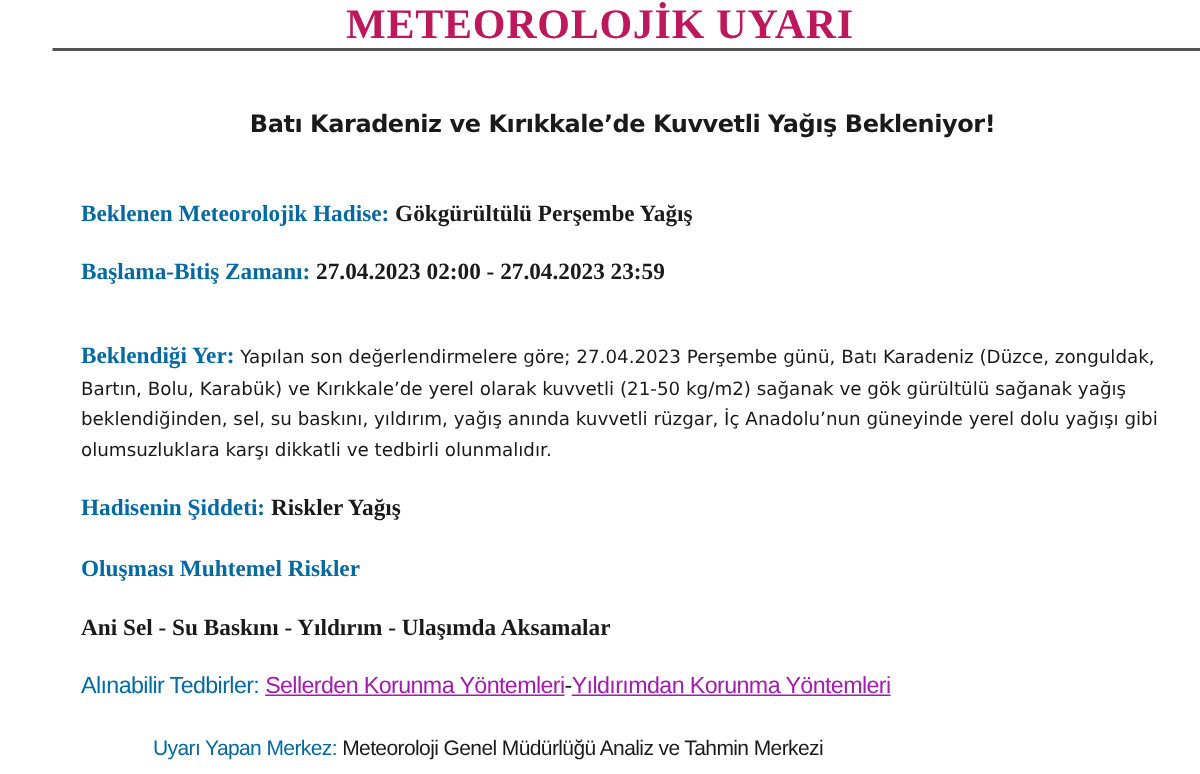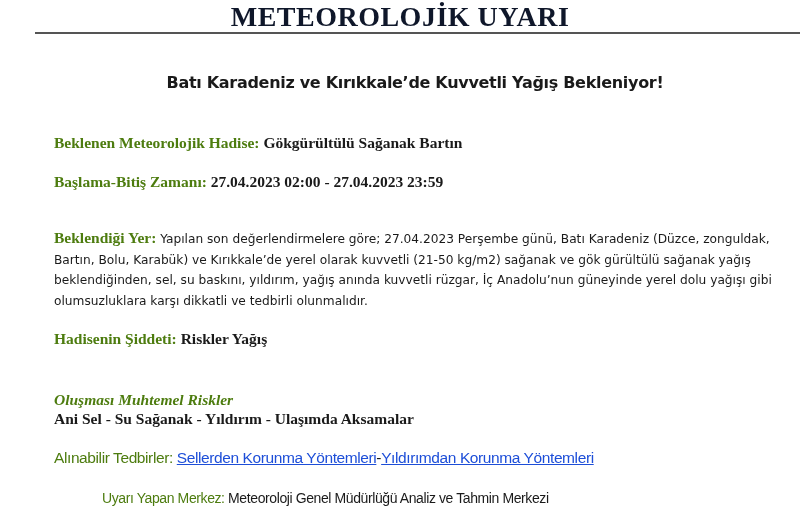--- a/index.html
+++ b/index.html
@@ -4,82 +4,82 @@
   <style>
     html, body { margin: 0; padding: 0; }
     body {
       width: 800px; height: 516px; overflow: hidden;
       background: #ffffff; position: relative;
       font-family: "Liberation Serif", serif;
     }
     .title {
       position: absolute; top: 2px; left: 0; width: 800px;
       text-align: center; font-family: "Liberation Serif", serif;
-      font-weight: bold; font-size: 28px; color: #0f172a;
+      font-weight: bold; font-size: 28px; color: #be185d;
       letter-spacing: 0.5px; line-height: 30px;
     }
     .rule {
       position: absolute; top: 32px; left: 35px; width: 765px;
       height: 2px; background: #555555;
     }
     .subtitle {
       position: absolute; top: 73px; left: 0; width: 800px;
       text-align: center; font-family: "DejaVu Sans", sans-serif;
       font-weight: bold; font-size: 16px; color: #1a1a1a;
       letter-spacing: -0.3px;
       margin-left: 15px;
     }
     .line {
       position: absolute; left: 54px;
       font-family: "Liberation Serif", serif; font-weight: bold;
       font-size: 15.5px; color: #1a1a1a; white-space: nowrap;
     }
-    .label { color: #4d7c0f; font-weight: bold; }
+    .label { color: #0369a1; font-weight: bold; }
     .para {
       position: absolute; left: 54px; top: 228px; width: 750px;
       font-family: "DejaVu Sans", sans-serif; font-size: 12.2px;
       line-height: 20.5px; color: #1a1a1a;
     }
     .para .label { font-family: "Liberation Serif", serif; font-size: 15.5px; }
-    .link { color: #1d4ed8; text-decoration: underline; cursor: pointer; }
+    .link { color: #a21caf; text-decoration: underline; cursor: pointer; }
     .narrow { font-family: "Liberation Sans", sans-serif; font-weight: normal; font-size: 14px; letter-spacing: -0.4px; }
     .narrow .label { font-weight: normal; }
   </style>
 </head>
 <body>
 
 <div class="title">METEOROLOJİK UYARI</div>
 <div class="rule"></div>
 <div class="subtitle">Batı Karadeniz ve Kırıkkale’de Kuvvetli Yağış Bekleniyor!</div>
 
 <div class="line" style="top:134px;">
   <span class="label">Beklenen Meteorolojik Hadise:</span>
-  <span>Gökgürültülü Sağanak Bartın</span>
+  <span>Gökgürültülü Perşembe Yağış</span>
 </div>
 
 <div class="line" style="top:173px;">
   <span class="label">Başlama-Bitiş Zamanı:</span>
   <span>27.04.2023 02:00 - 27.04.2023 23:59</span>
 </div>
 
 <div class="para">
   <span class="label">Beklendiği Yer:</span>
   <span>Yapılan son değerlendirmelere göre; 27.04.2023 Perşembe günü, Batı Karadeniz (Düzce, zonguldak, Bartın, Bolu, Karabük)  ve Kırıkkale’de yerel olarak kuvvetli (21-50 kg/m2) sağanak ve gök gürültülü sağanak yağış beklendiğinden, sel, su baskını, yıldırım, yağış anında kuvvetli rüzgar, İç Anadolu’nun güneyinde yerel dolu yağışı gibi olumsuzluklara karşı dikkatli ve tedbirli olunmalıdır.</span>
 </div>
 
 <div class="line" style="top:330px;">
   <span class="label">Hadisenin Şiddeti:</span>
   <span>Riskler Yağış</span>
 </div>
 
-<div class="line" style="top:391px;font-style:italic;">
+<div class="line" style="top:371px;">
   <span class="label">Oluşması Muhtemel Riskler</span>
 </div>
 
-<div class="line" style="top:410px;">Ani Sel - Su Sağanak - Yıldırım - Ulaşımda Aksamalar</div>
+<div class="line" style="top:410px;">Ani Sel - Su Baskını - Yıldırım - Ulaşımda Aksamalar</div>
 
 <div class="line narrow" style="top:449px; font-size:15.5px;">
   <span class="label">Alınabilir Tedbirler:</span>
   <a class="link">Sellerden Korunma Yöntemleri</a><span>-</span><a class="link">Yıldırımdan Korunma Yöntemleri</a>
 </div>
 
 <div class="line narrow" style="top:490px;margin-left:48px;">
   <span class="label">Uyarı Yapan Merkez:</span>
   <span>Meteoroloji Genel Müdürlüğü Analiz ve Tahmin Merkezi</span>
 </div>

